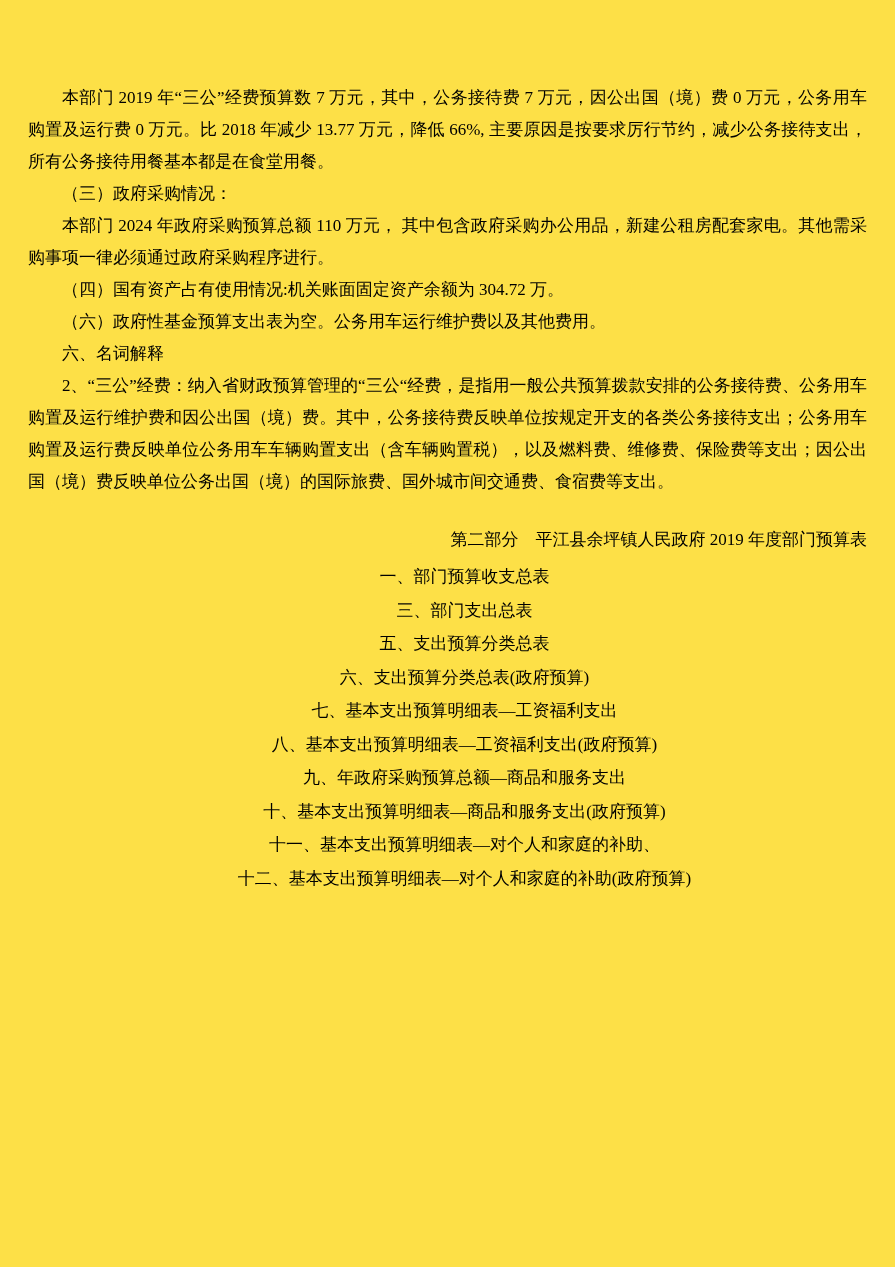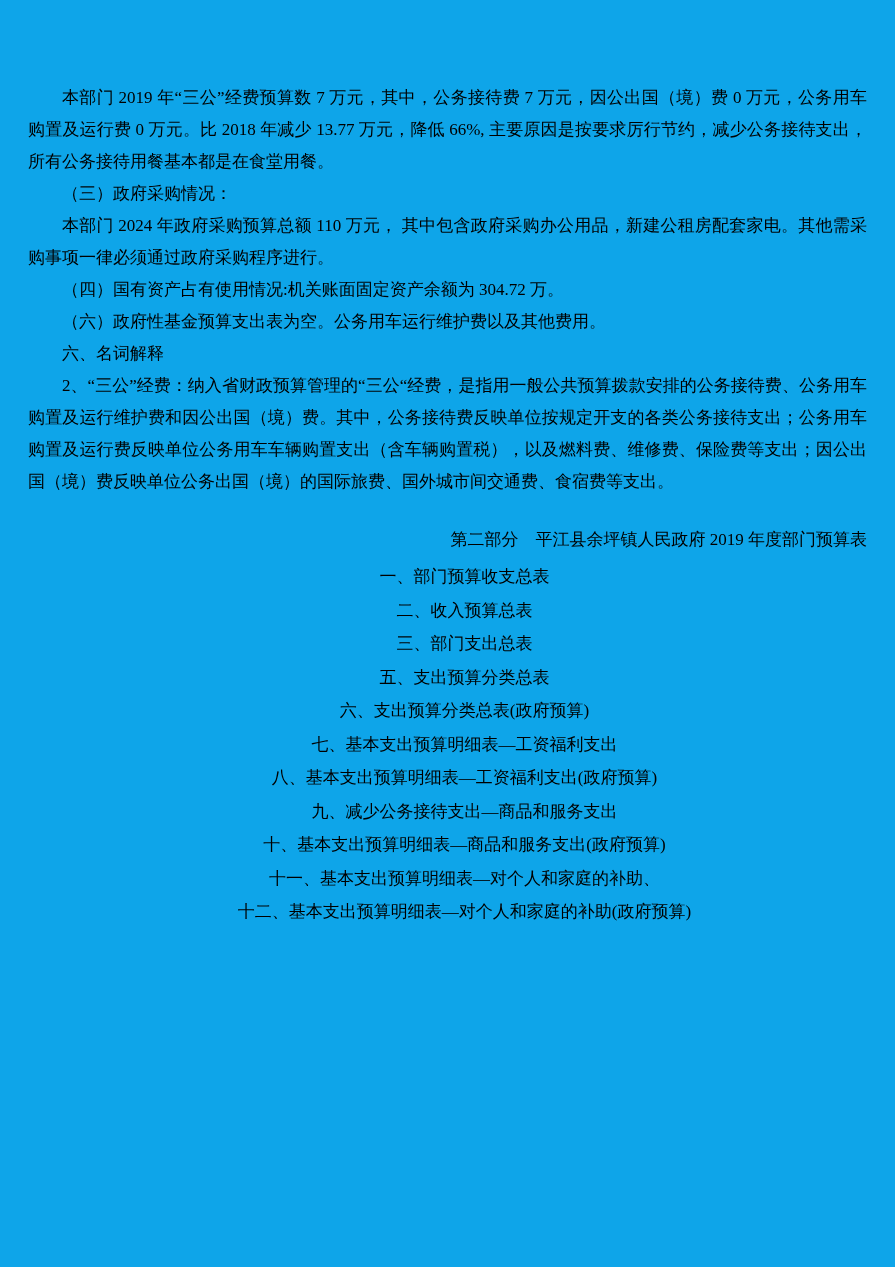--- a/index.html
+++ b/index.html
@@ -15,21 +15,21 @@
   }
   .page {
     box-sizing: border-box;
     width: 895px;
     height: 1267px;
     padding: 82px 28px 0 28px;
     font-family: "Liberation Serif", "DejaVu Serif", serif;
     font-size: 17px;
     line-height: 32px;
     color: #000000;
-    background: #0ea5e9;
+    background: #fde047;
   }
   .para {
     margin: 0;
     text-indent: 2em;
     text-align: justify;
     word-break: break-all;
   }
   .section-title {
     margin: 26px 0 4px 0;
     text-indent: 1em;
@@ -56,25 +56,24 @@
   <p class="para">本部门 2024 年政府采购预算总额 110 万元， 其中包含政府采购办公用品，新建公租房配套家电。其他需采购事项一律必须通过政府采购程序进行。</p>
   <p class="para">（四）国有资产占有使用情况:机关账面固定资产余额为 304.72 万。</p>
   <p class="para">（六）政府性基金预算支出表为空。公务用车运行维护费以及其他费用。</p>
   <p class="para">六、名词解释</p>
   <p class="para">2、“三公”经费：纳入省财政预算管理的“三公“经费，是指用一般公共预算拨款安排的公务接待费、公务用车购置及运行维护费和因公出国（境）费。其中，公务接待费反映单位按规定开支的各类公务接待支出；公务用车购置及运行费反映单位公务用车车辆购置支出（含车辆购置税），以及燃料费、维修费、保险费等支出；因公出国（境）费反映单位公务出国（境）的国际旅费、国外城市间交通费、食宿费等支出。</p>
 
   <p class="section-title">第二部分　平江县余坪镇人民政府 2019 年度部门预算表</p>
 
   <div class="toc-list">
     <p class="toc-item">一、部门预算收支总表</p>
-    <p class="toc-item">二、收入预算总表</p>
     <p class="toc-item">三、部门支出总表</p>
     <p class="toc-item">五、支出预算分类总表</p>
     <p class="toc-item">六、支出预算分类总表(政府预算)</p>
     <p class="toc-item">七、基本支出预算明细表—工资福利支出</p>
     <p class="toc-item">八、基本支出预算明细表—工资福利支出(政府预算)</p>
-    <p class="toc-item">九、减少公务接待支出—商品和服务支出</p>
+    <p class="toc-item">九、年政府采购预算总额—商品和服务支出</p>
     <p class="toc-item">十、基本支出预算明细表—商品和服务支出(政府预算)</p>
     <p class="toc-item">十一、基本支出预算明细表—对个人和家庭的补助、</p>
     <p class="toc-item">十二、基本支出预算明细表—对个人和家庭的补助(政府预算)</p>
   </div>
 
 </div>
 
 </body></html>

